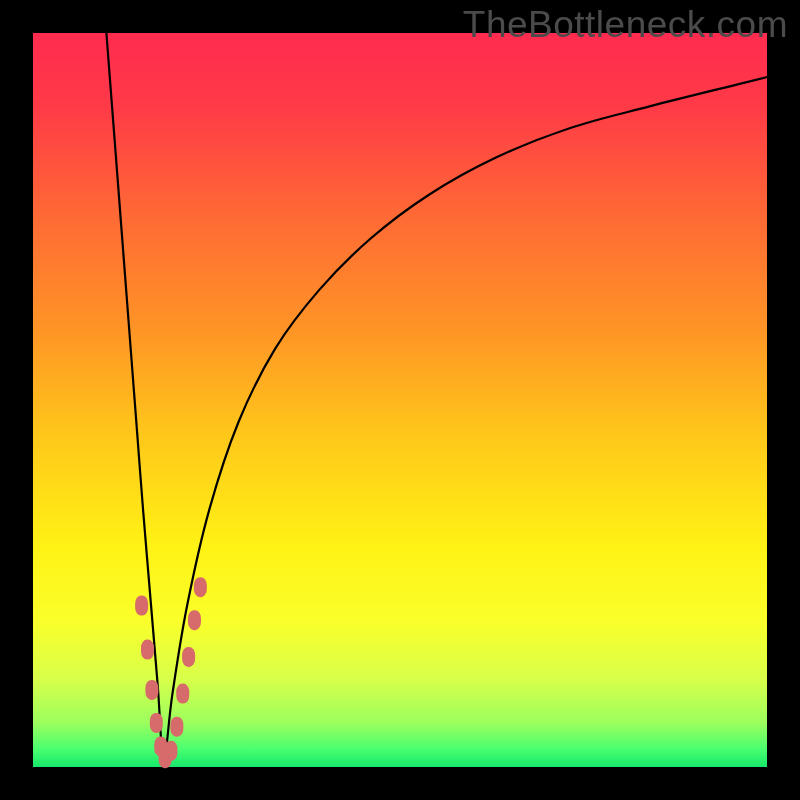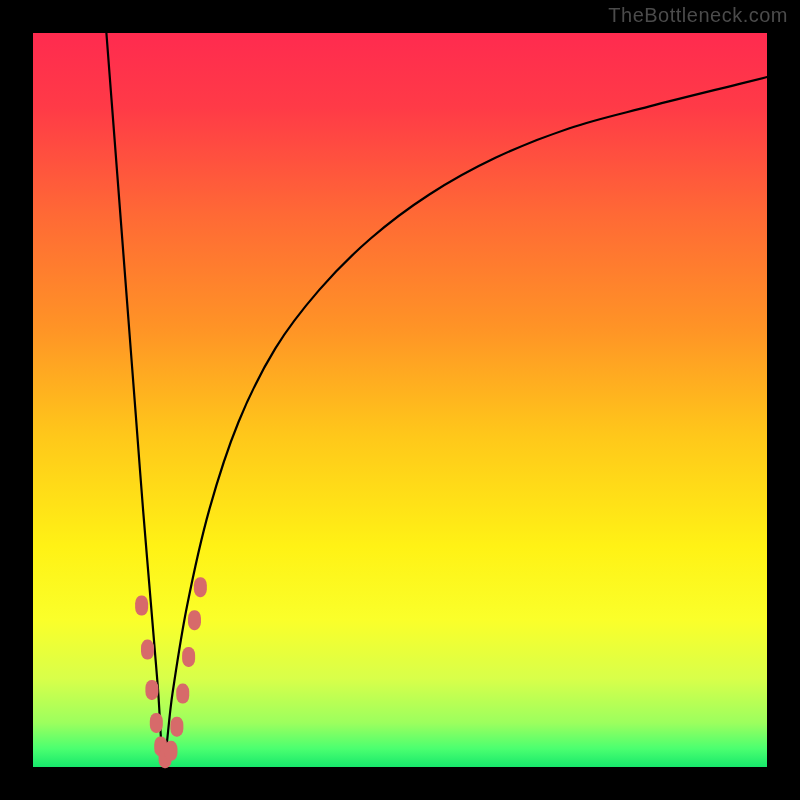--- a/index.html
+++ b/index.html
@@ -15,21 +15,21 @@
     position: relative;
     width: 800px;
     height: 800px;
     background: #000;
   }
   .watermark {
     position: absolute;
     top: 4px;
     right: 12px;
     color: #4b4b4b;
-    font-size: 20px;
+    font-size: 37px;
     font-weight: 500;
     letter-spacing: 0.5px;
     z-index: 10;
   }
   svg {
     display: block;
   }
 </style>
 </head>
 <body>

